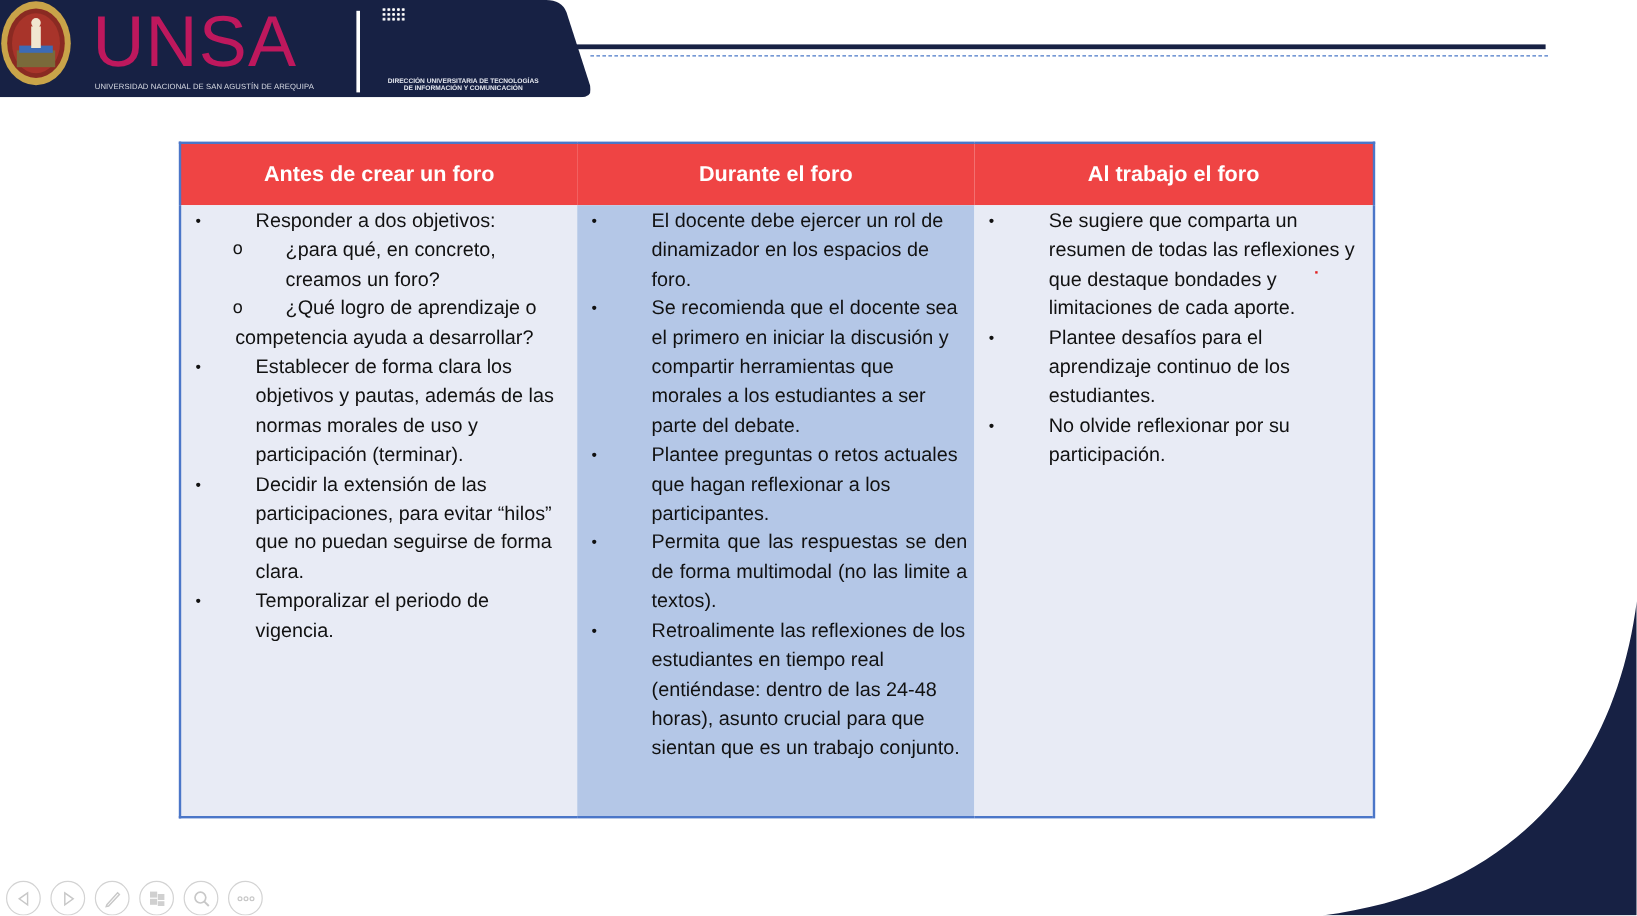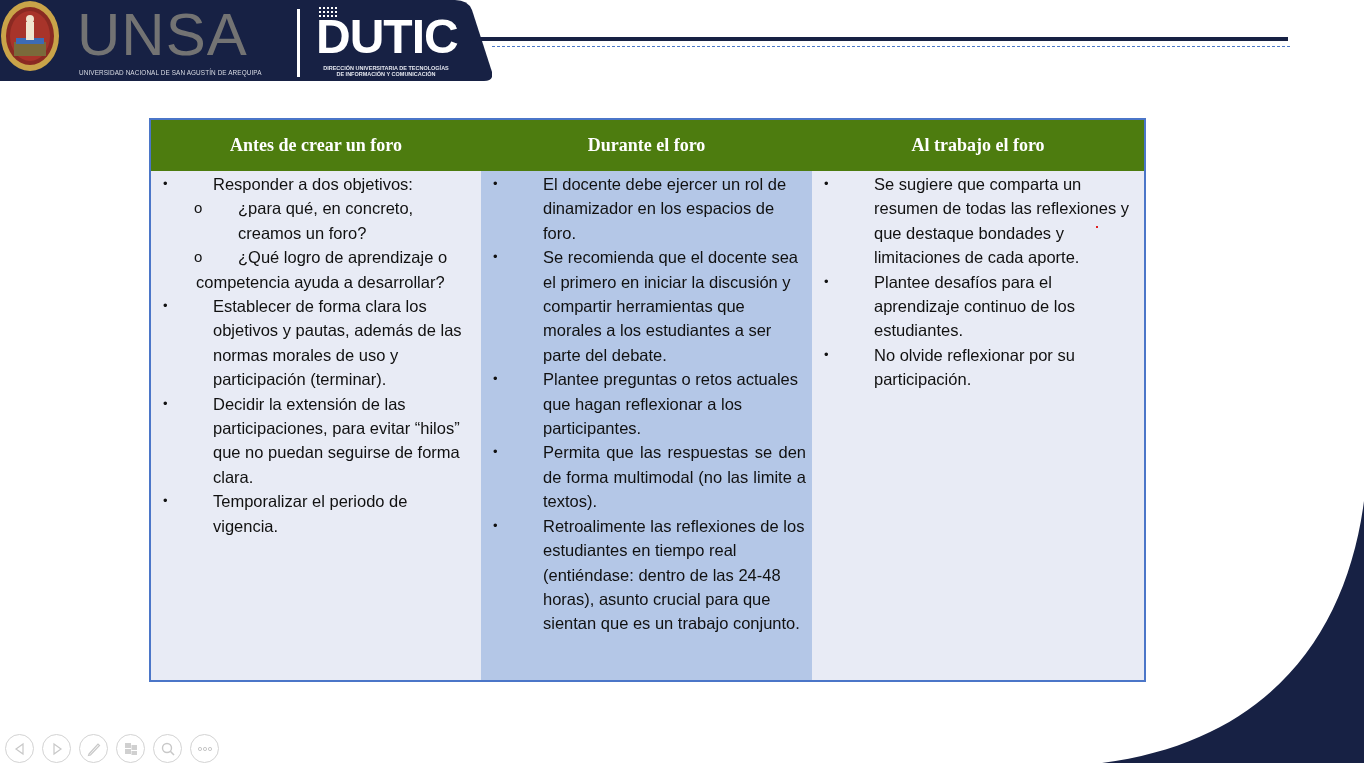--- a/index.html
+++ b/index.html
@@ -8,21 +8,21 @@
 
   
   .banner {
     position: absolute; left: 0; top: 0; width: 492px; height: 81px;
   }
   .banner svg { position: absolute; left: 0; top: 0; }
   .seal { position: absolute; left: 12px; top: 6px; width: 60px; height: 72px; }
   .unsa-word {
     position: absolute; left: 77px; top: 2px;
     font-family: "Liberation Sans", sans-serif; font-size: 60px; letter-spacing: 1px;
-    color: #737373; line-height: 66px; font-weight: normal;
+    color: #be185d; line-height: 66px; font-weight: normal;
   }
   .unsa-sub {
     position: absolute; left: 79px; top: 69px; font-size: 6.4px; color: #d8dbe4;
     letter-spacing: 0.1px; white-space: nowrap;
   }
   .divider-v {
     position: absolute; left: 297px; top: 9px; width: 3px; height: 68px; background: #ffffff;
   }
   .dutic-word {
     position: absolute; left: 316px; top: 12px; font-size: 48px; font-weight: bold;
@@ -45,23 +45,23 @@
     position: absolute; left: 492px; top: 46px; width: 798px; height: 0;
     border-top: 1px dashed #4a78c8;
   }
 
   
   .tbl {
     position: absolute; left: 149px; top: 118px; width: 995px; height: 564px;
     border: 2px solid #4b76c8; border-collapse: collapse; table-layout: fixed;
   }
   .tbl th {
-    background: #4d7c0f; color: #ffffff; font-weight: bold; font-size: 18px;
+    background: #ef4444; color: #ffffff; font-weight: bold; font-size: 18px;
     height: 52px; text-align: center; vertical-align: middle;
-    font-family: Liberation Serif, serif;
+    font-family: Liberation Sans, sans-serif;
   }
   .tbl td {
     vertical-align: top; font-size: 16.5px; color: #111111; line-height: 24.4px;
     padding: 1px 6px 0 8px; font-family: "Liberation Sans", sans-serif;
   }
   .c1, .c3 { background: #e8ebf5; }
   .c2 { background: #b4c7e7; }
   .c3 { border-right: 2px solid #4b76c8; }
 
   ul.items { list-style: none; }
@@ -107,21 +107,20 @@
     <rect x="26" y="22" width="8" height="18" fill="#f0e6d0"></rect>
     <circle cx="30" cy="19" r="4" fill="#f0e6d0"></circle>
   </svg>
 
   <div class="unsa-word"><span>UNSA</span></div>
   <div class="unsa-sub">UNIVERSIDAD NACIONAL DE SAN AGUSTÍN DE AREQUIPA</div>
 
   <div class="divider-v"></div>
 
   <div class="dutic-dots"></div>
-  <div class="dutic-word">DUTIC</div>
   <div class="dutic-sub">
     <div>DIRECCIÓN UNIVERSITARIA DE TECNOLOGÍAS</div>
     <div>DE INFORMACIÓN Y COMUNICACIÓN</div>
   </div>
 </div>
 
 <div class="top-line"></div>
 <div class="top-dash"></div>
 
 <table class="tbl">

